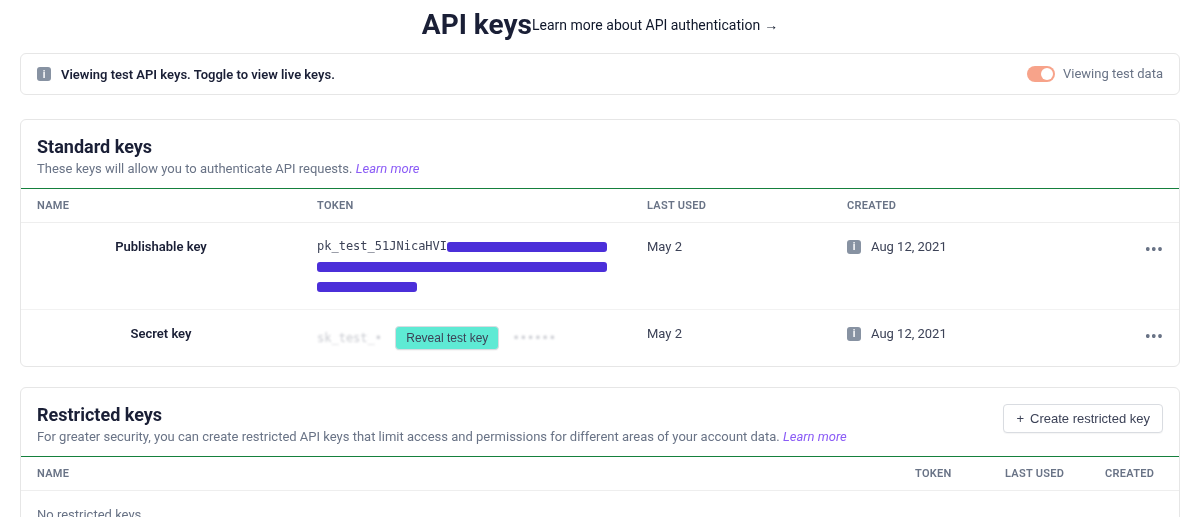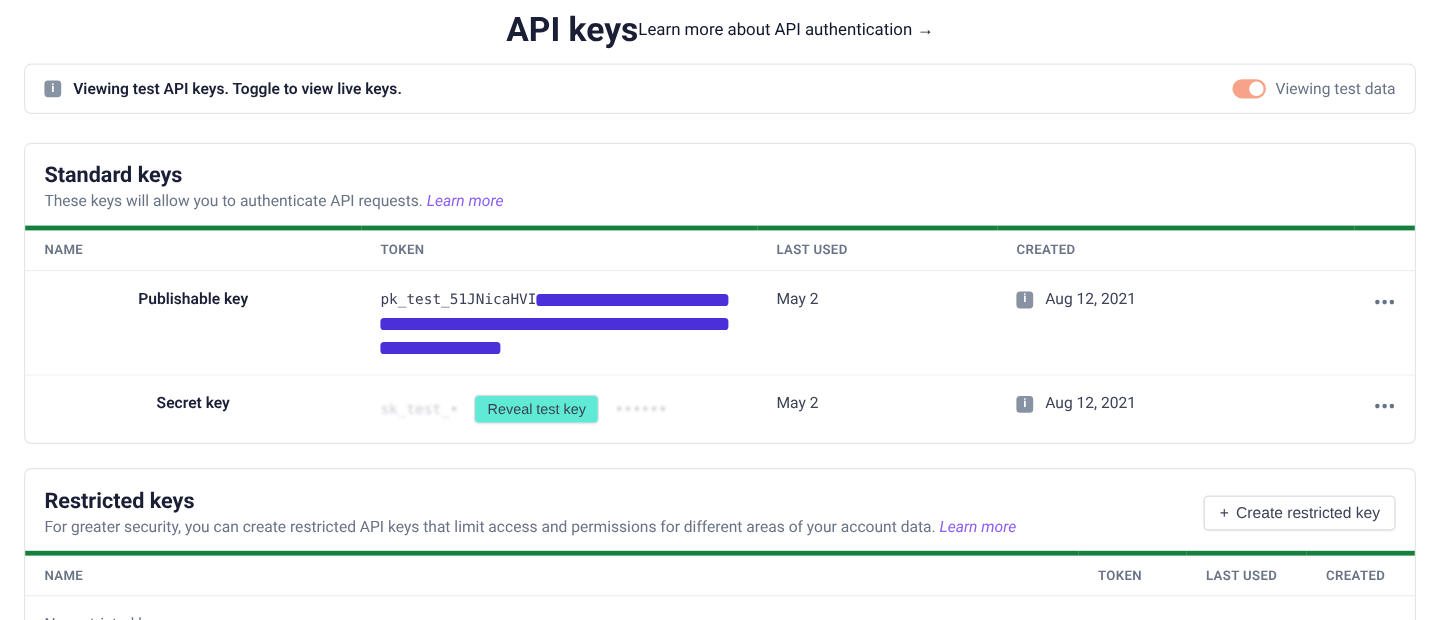--- a/index.html
+++ b/index.html
@@ -55,21 +55,21 @@
     border-radius: 3px;
     background: #8792a2;
     color: #fff;
     font-size: 10px;
     font-weight: 700;
     display: inline-flex;
     align-items: center; justify-content: center;
   }
   .toggle-wrap {
     display: flex;
-    align-items: center;
+    align-items: flex-start;
     gap: 8px;
     color: #697386;
     font-size: 13px;
   }
   .toggle {
     width: 28px; height: 16px;
     background: #f7a38a;
     border-radius: 999px;
     position: relative;
   }
@@ -82,21 +82,21 @@
   }
   .section-card {
     border: 1px solid #e6e6e6;
     border-radius: 6px;
     margin-bottom: 20px;
   }
   .section-head {
     padding: 16px 16px 12px 16px;
     display: flex;
     justify-content: space-between;
-    align-items: center;
+    align-items: flex-start;
   }
   .section-title {
     font-size: 18px;
     font-weight: 700;
     margin: 0 0 4px 0;
   }
   .section-desc {
     color: #697386;
     font-size: 13px;
   }
@@ -118,21 +118,21 @@
     width: 100%;
     border-collapse: collapse;
   }
   thead th {
     text-align: left;
     font-size: 11px;
     font-weight: 600;
     color: #697386;
     letter-spacing: 0.3px;
     padding: 10px 16px;
-    border-top: 4px solid #15803d;
+    border-top: 1px solid #15803d;
     border-bottom: 1px solid #eee;
   }
   tbody td {
     padding: 16px;
     vertical-align: top;
     border-bottom: 1px solid #f2f2f2;
     font-size: 13px;
     color: #3c4257;
   }
   tbody tr:last-child td { border-bottom: none; }

